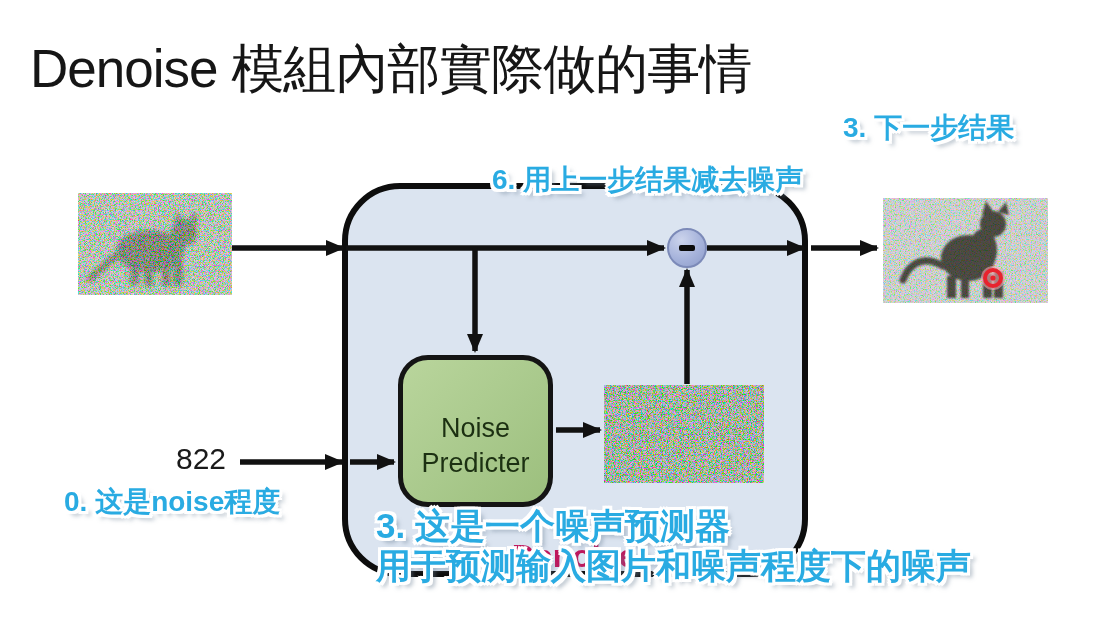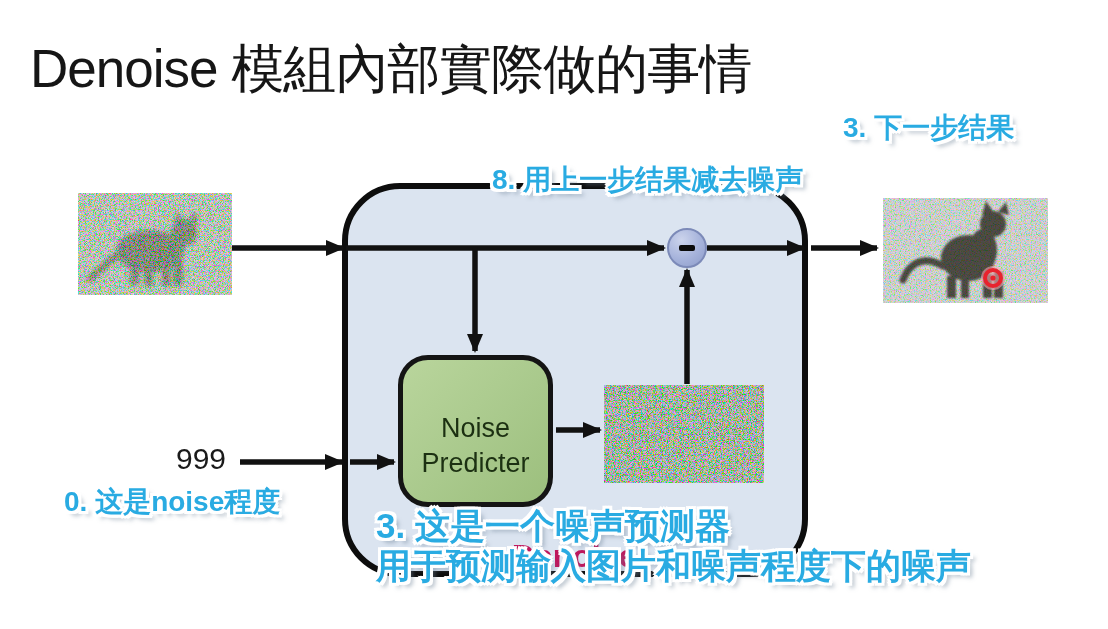--- a/index.html
+++ b/index.html
@@ -201,21 +201,21 @@
       <span>Predicter</span>
     </div>
   </div>
 
   <div class="minus-circle">
     <div class="minus-bar"></div>
   </div>
 
   <div class="denoise-label">Denoise</div>
 
-  <div class="noise-level">999</div>
+  <div class="noise-level">822</div>
 
   <div class="callout co-step3">3. 下一步结果</div>
-  <div class="callout co-step2">8. 用上一步结果减去噪声</div>
+  <div class="callout co-step2">6. 用上一步结果减去噪声</div>
   <div class="callout co-step0b">0. 这是noise程度</div>
   <div class="callout co-step1a">3. 这是一个噪声预测器</div>
   <div class="callout co-step1b">用于预测输入图片和噪声程度下的噪声</div>
 
 </div>
 
 </body></html>

